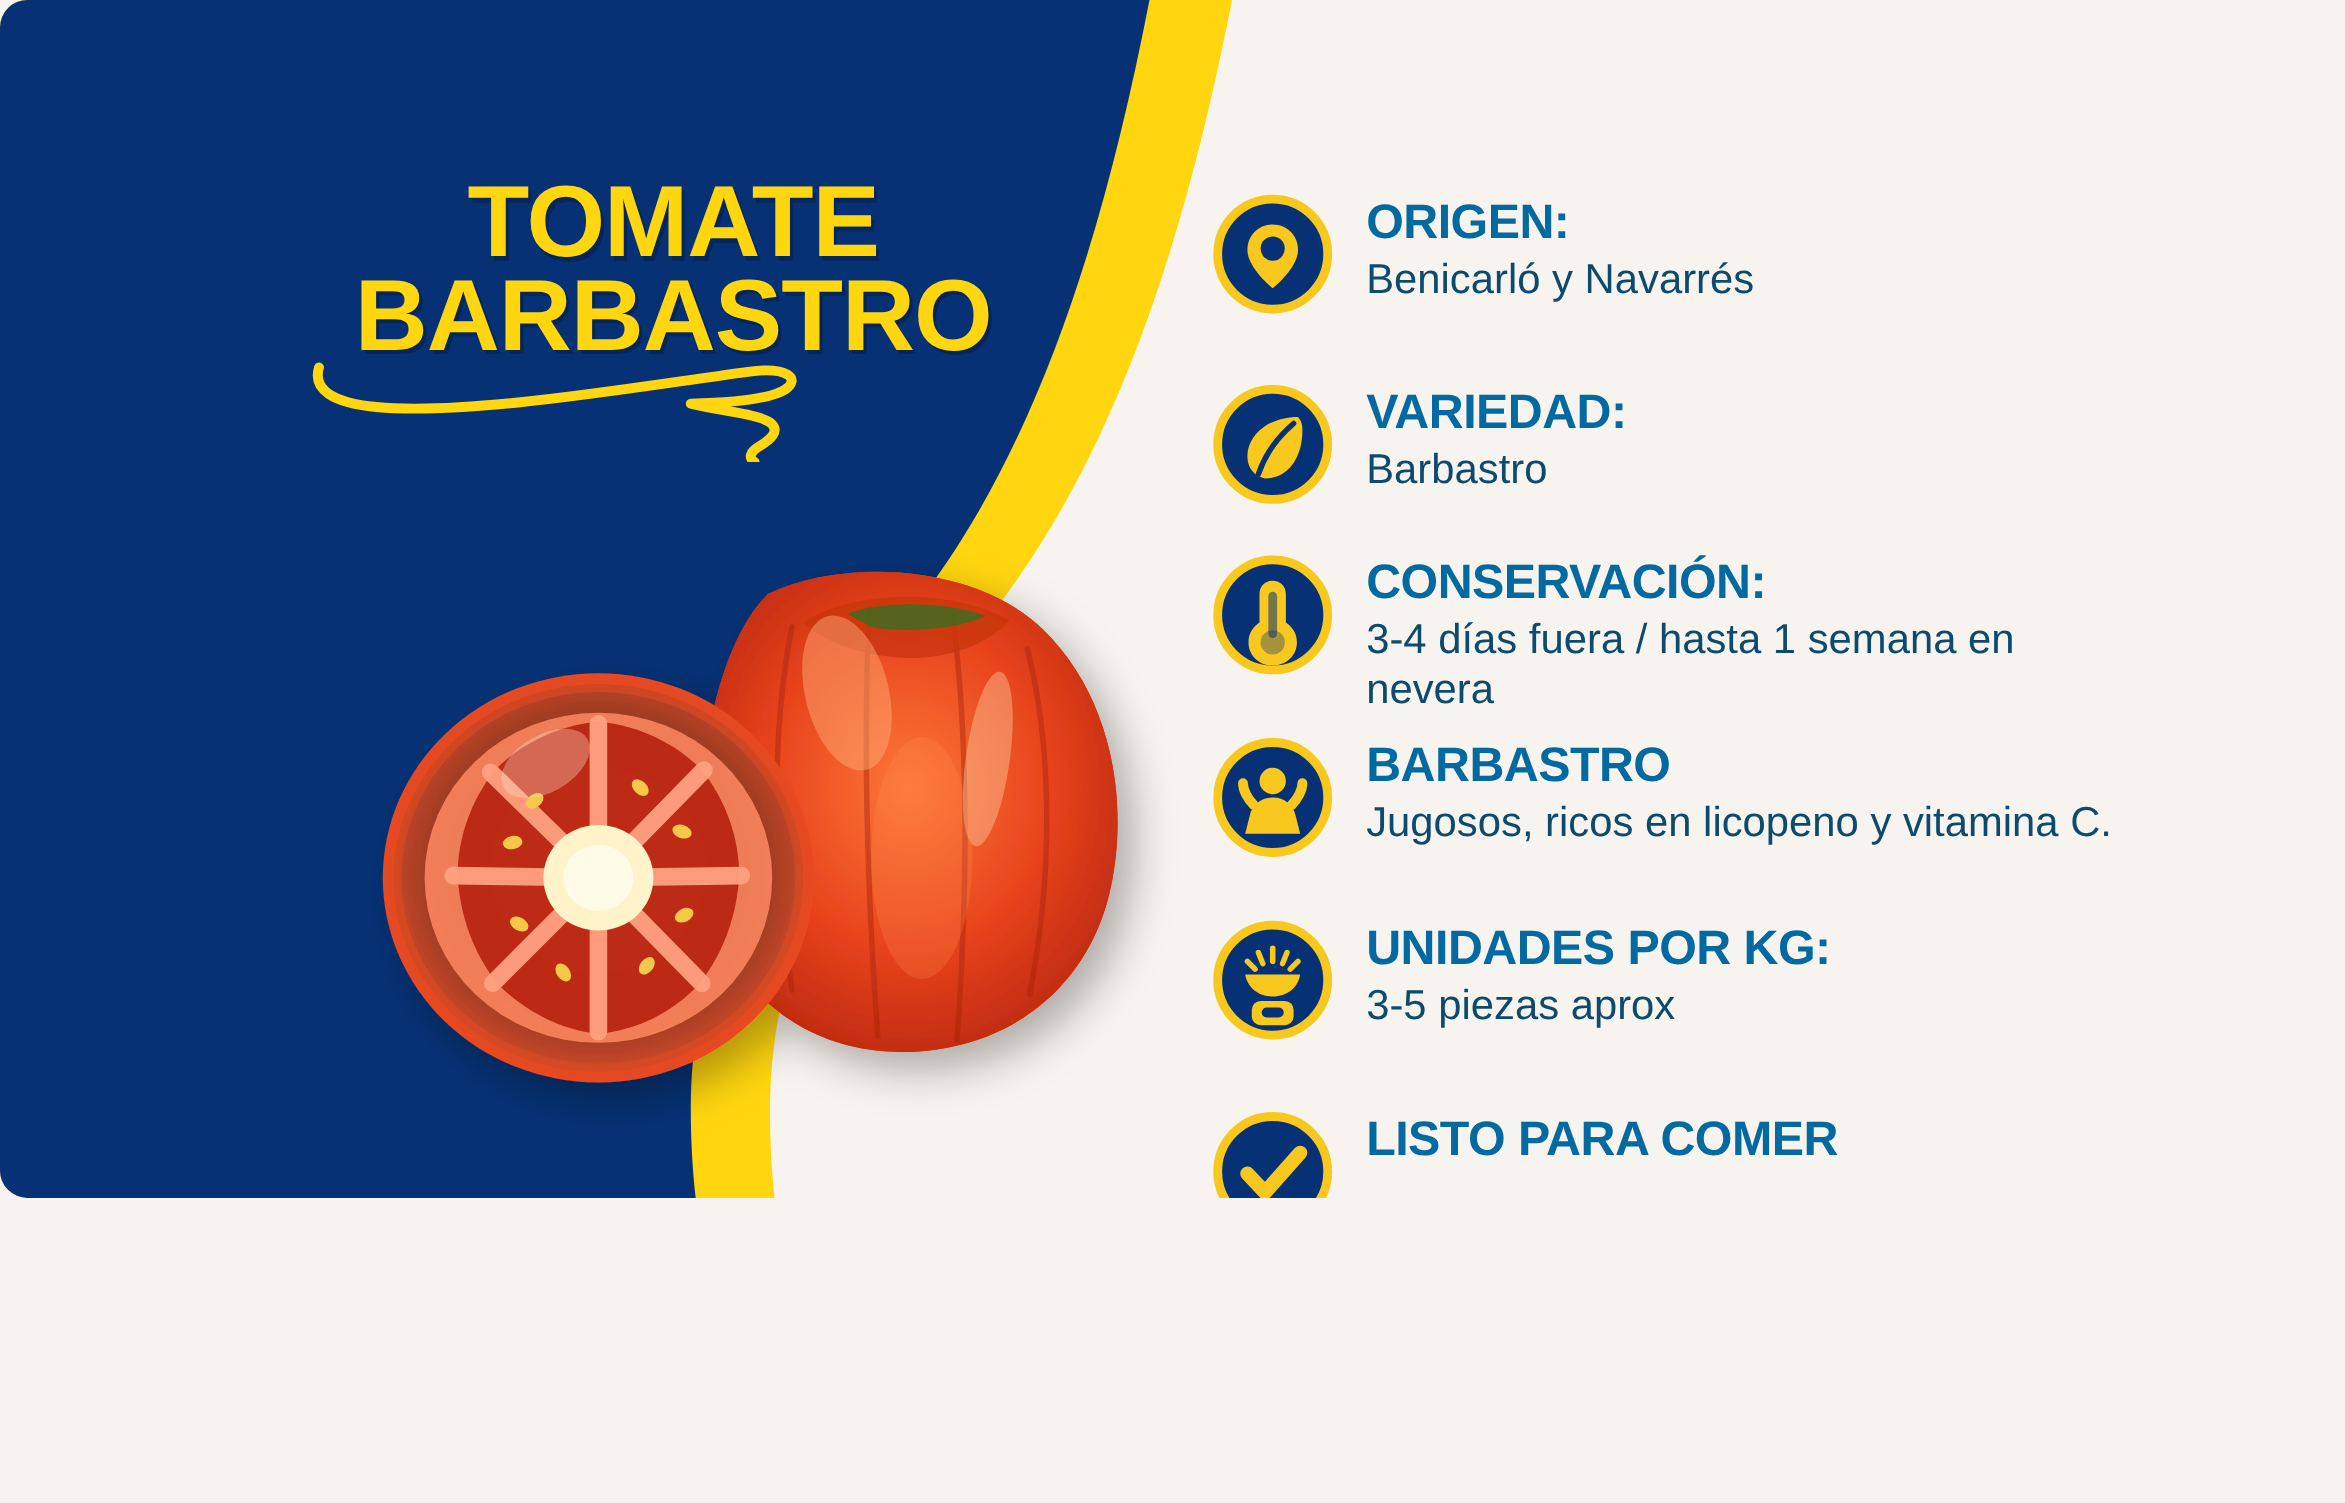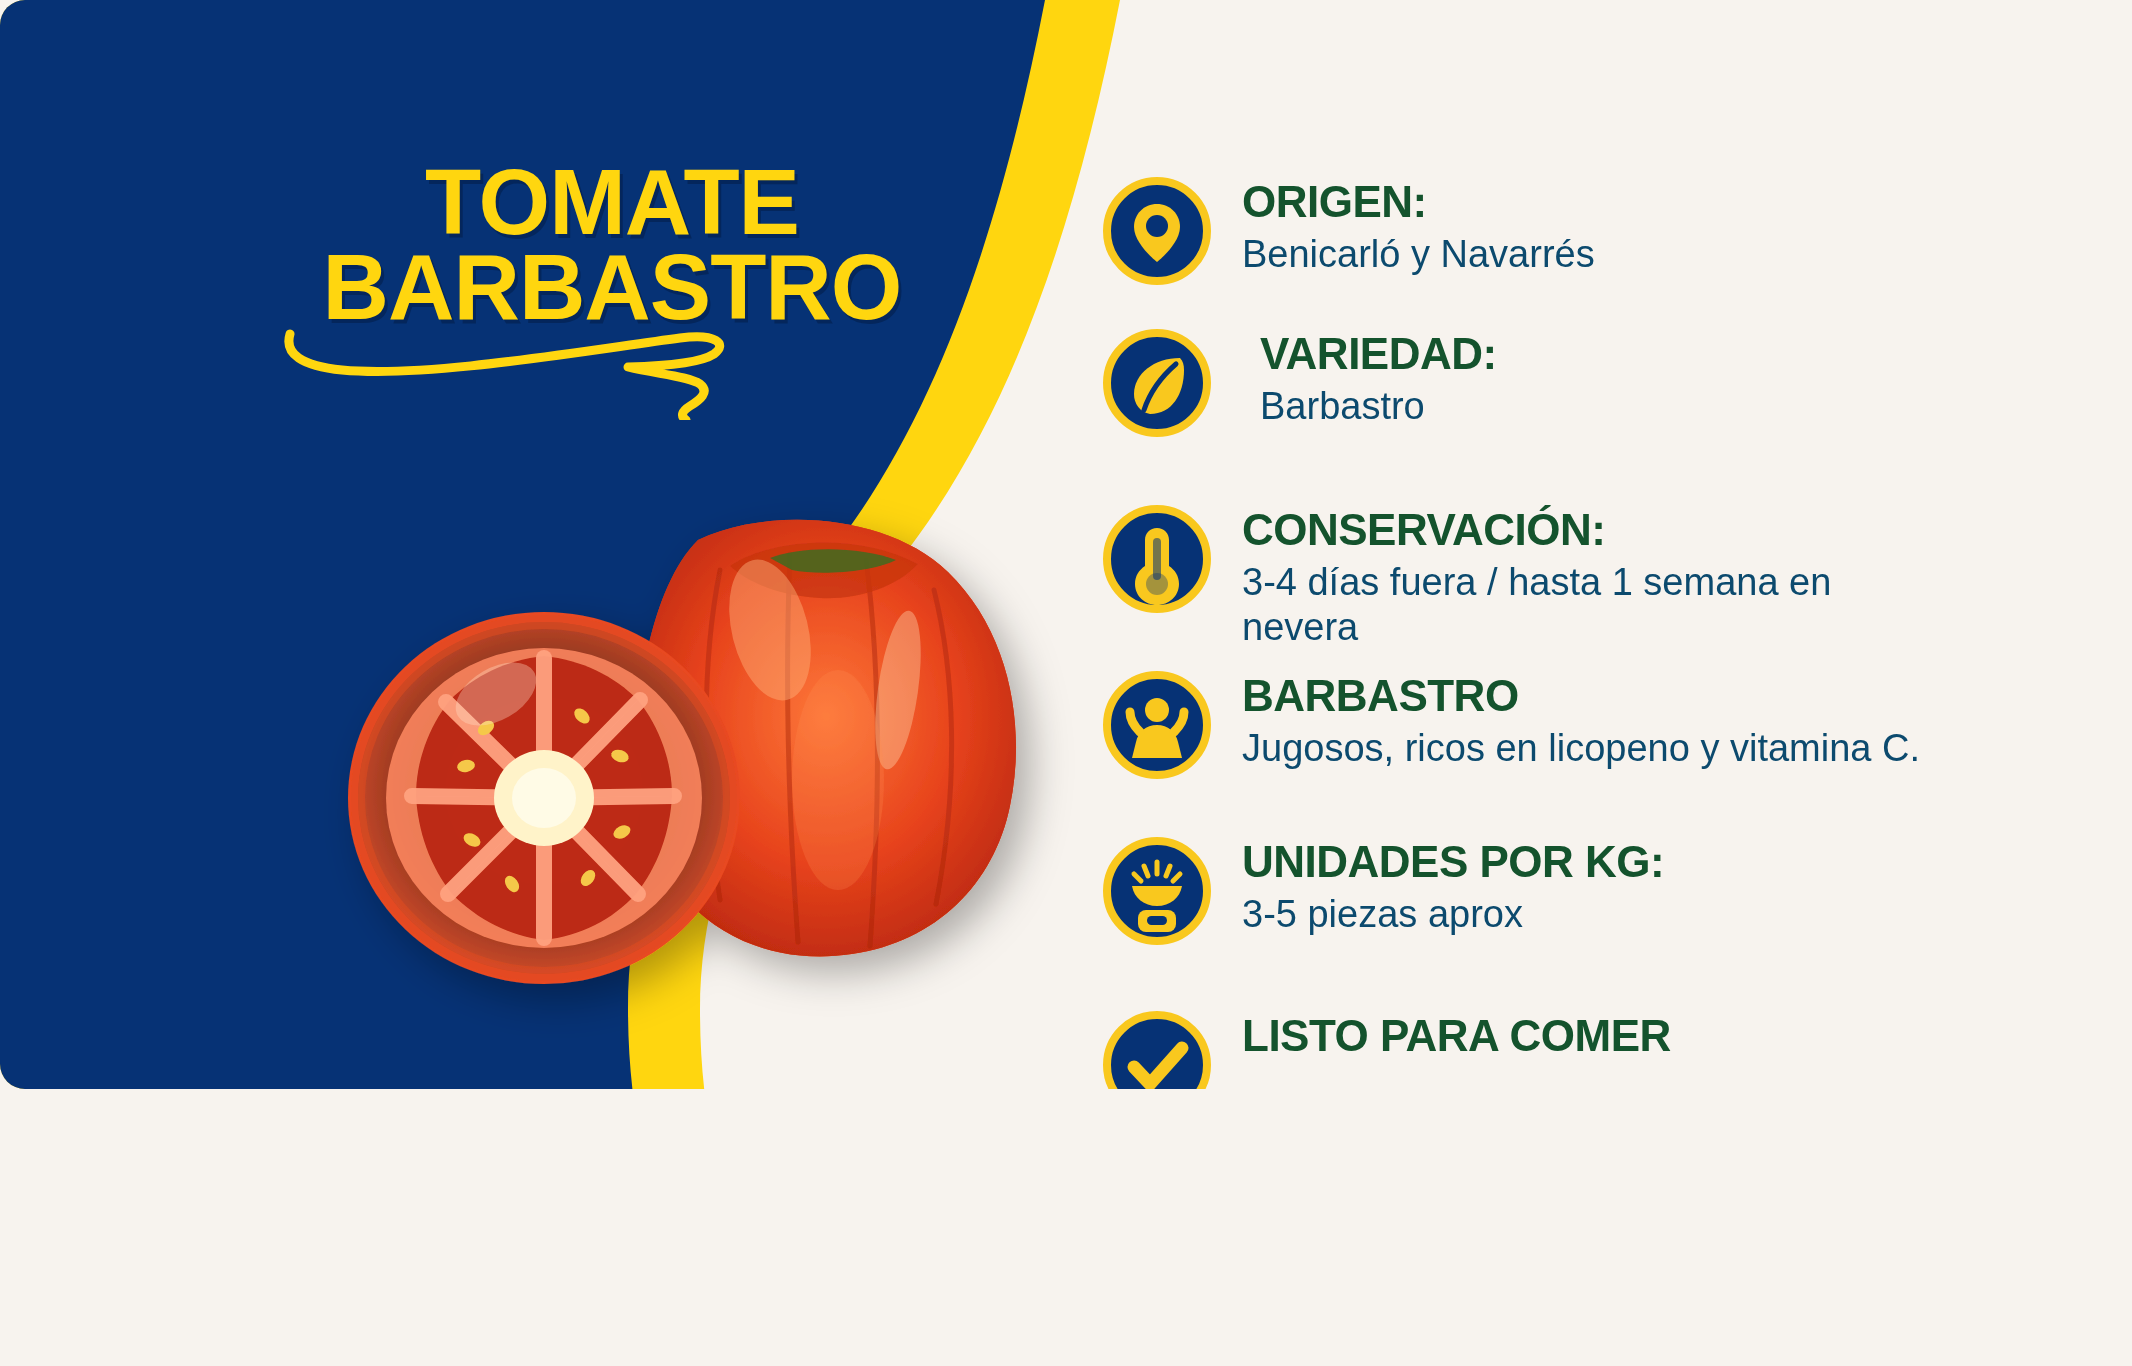--- a/index.html
+++ b/index.html
@@ -53,21 +53,21 @@
     width:110px; height:110px;
     position:relative;
   }
   .icon-badge svg { display:block; width:110px; height:110px; }
   .info-text { margin-left:30px; padding-top:4px; }
   .info-head {
     font-weight:900;
     font-size:44px;
     line-height:1.0;
     letter-spacing:-0.5px;
-    color:#14532d;
+    color:#0369a1;
     white-space:nowrap;
   }
   .info-body {
     font-weight:400;
     font-size:38px;
     line-height:1.18;
     color:#0c4a6e;
     margin-top:8px;
     max-width:700px;
   }
@@ -219,21 +219,21 @@
           <path d="M55 28 C42 28 32 38 32 51 C32 68 55 86 55 86 C55 86 78 68 78 51 C78 38 68 28 55 28 Z" fill="#F9C81E"></path>
           <circle cx="55" cy="50" r="11" fill="#063275"></circle>
         </svg>
       </div>
       <div class="info-text">
         <div class="info-head">ORIGEN:</div>
         <div class="info-body">Benicarló y Navarrés</div>
       </div>
     </div>
 
-    <div class="info-row" style="top:152px;left:0px;gap:18px;">
+    <div class="info-row" style="top:173px;left:0px;">
       <div class="icon-badge">
         <svg viewBox="0 0 110 110">
           <circle cx="55" cy="55" r="50" fill="#063275" stroke="#F9C81E" stroke-width="8"></circle>
           <path d="M78 30 C52 30 32 46 32 66 C32 76 38 84 48 86 C70 86 82 66 82 42 C82 37 81 33 78 30 Z" fill="#F9C81E"></path>
           <path d="M74 36 C60 48 48 64 42 82" fill="none" stroke="#063275" stroke-width="5" stroke-linecap="round"></path>
         </svg>
       </div>
       <div class="info-text">
         <div class="info-head">VARIEDAD:</div>
         <div class="info-body">Barbastro</div>

